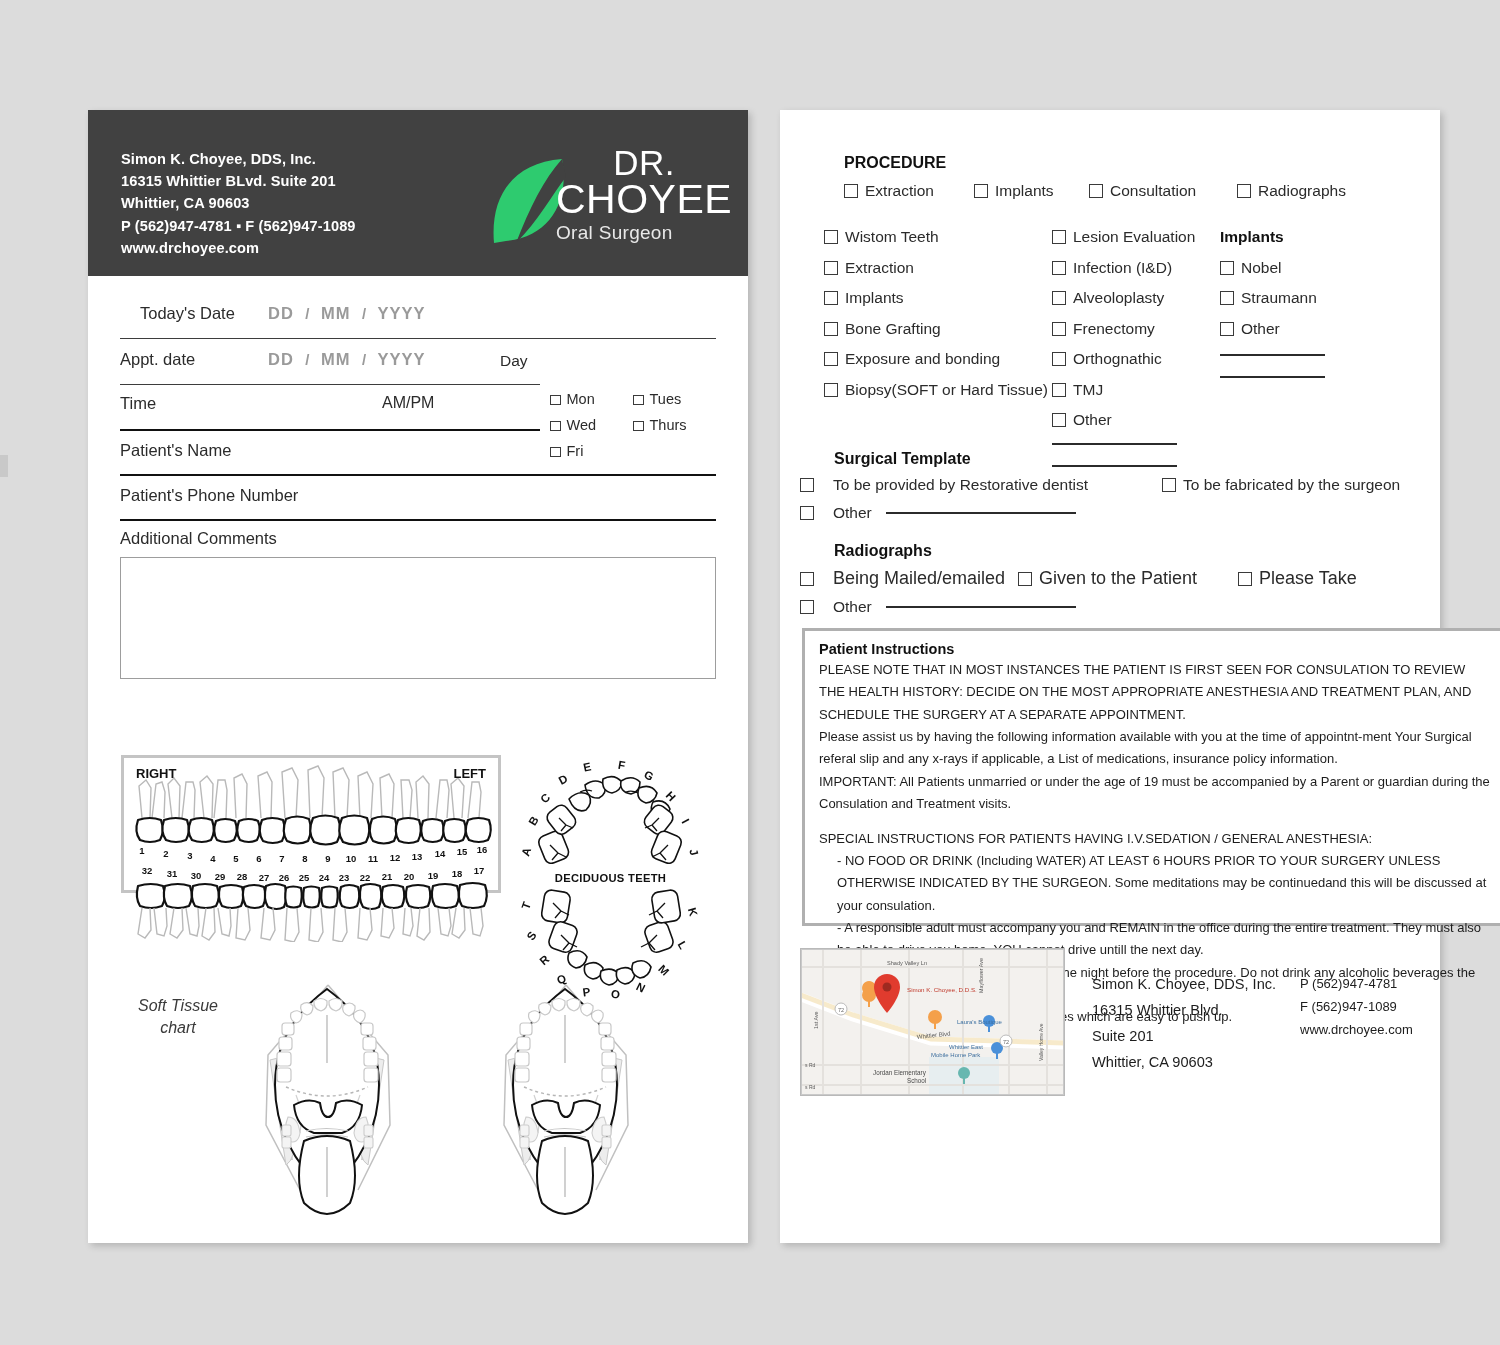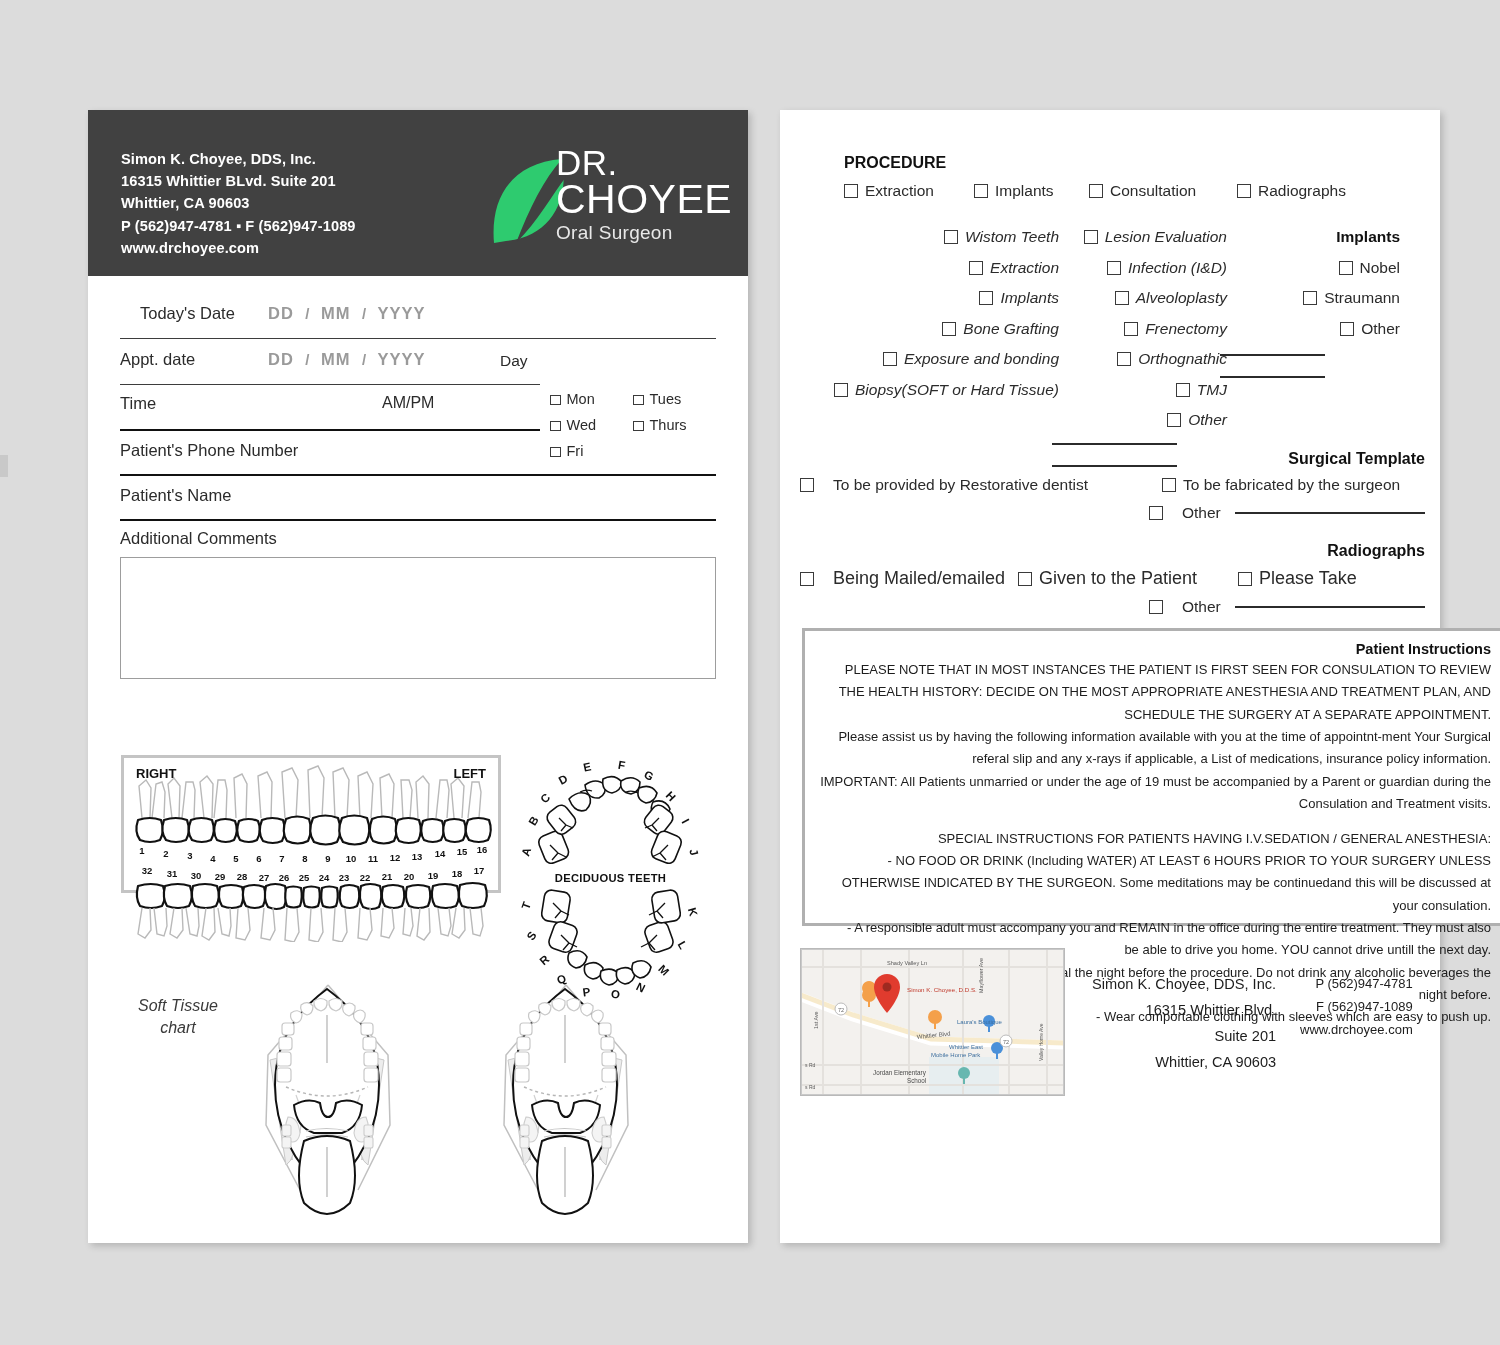--- a/index.html
+++ b/index.html
@@ -33,21 +33,21 @@
     color: #ffffff;
   }
   .hdr-addr {
     position: absolute; left: 33px; top: 38px;
     font-size: 14.6px; font-weight: bold; line-height: 1.52;
     letter-spacing: .1px;
   }
   .logo-wrap { position: absolute; left: 398px; top: 37px; width: 240px; height: 110px; }
   .logo-leaf { position: absolute; left: 0; top: 10px; }
   .logo-txt { position: absolute; left: 70px; top: 0px; }
-  .logo-dr { font-size: 35px; line-height: .93; letter-spacing: .5px; color:#fff; }
+  .logo-dr { font-size: 35px; line-height: .93; letter-spacing: .5px; color:#fff;text-align:center; }
   .logo-choyee { font-size: 41px; line-height: .95; letter-spacing: .5px; color:#fff; }
   .logo-sub { font-size: 19px; margin-top: 4px; color:#e8e8e8; letter-spacing:.3px; }
 
   
   .form { position: absolute; left: 32px; top: 185px; width: 596px; }
   .row { position: relative; }
   .lbl { font-size: 16.5px; color: #2b2b2b; }
   .ph  { color: #9a9a9a; font-weight: bold; font-size: 16.5px; letter-spacing: 1px; }
   .slash { color: #9a9a9a; font-weight: bold; font-size: 15px; padding: 0 7px; }
   .rule-thin { border-bottom: 1.6px solid #3d3d3d; }
@@ -106,32 +106,32 @@
     font-size: 11.2px; font-weight: bold; letter-spacing: .3px; color:#111;
   }
 
   .soft-lbl {
     position:absolute; left: 35px; top: 885px; width: 110px;
     text-align:center; font-size: 16px; color:#3a3a3a; line-height:1.35;font-style:italic;
   }
   .soft-charts { position:absolute; left: 120px; top: 865px; width: 500px; height: 250px; }
 
   
-  .rp { position: absolute; left: 0; top: 0; width: 660px; height: 1133px; text-align: right; }
+  .rp { position: absolute; left: 0; top: 0; width: 660px; height: 1133px; }
   .sec-title { font-size: 16px; font-weight: bold; color:#111; }
   .ck-row { font-size: 15.5px; color:#2b2b2b; white-space: nowrap; }
 
   .proc-title { position:absolute; left: 64px; top: 44px; }
   .proc-top   { position:absolute; left: 64px; top: 72px; width: 560px; }
   .proc-top .it { position:absolute; top:0; font-size:15.5px; color:#2b2b2b; white-space:nowrap;}
 
   .colA { position:absolute; left: 44px; top: 118px; width: 235px; }
   .colB { position:absolute; left: 272px; top: 118px; width: 175px; }
   .colC { position:absolute; left: 440px; top: 118px; width: 180px; }
-  .colA .ck-row, .colB .ck-row { margin-bottom: 12.5px; font-style: italic; }
+  .colA .ck-row, .colB .ck-row { margin-bottom: 12.5px; }
   .colC .ck-row { margin-bottom: 12.5px; }
   .colC .implants-hd { font-size:15.5px; font-weight:bold; color:#111; margin-bottom: 12.5px; }
 
   .ul-line { border-bottom: 2px solid #2b2b2b; height:1px; }
 
   .surg { position: absolute; left: 20px; top: 340px; width: 625px; }
   .surg .hd { margin-left: 34px; margin-bottom: 8px; }
   .surg .r1 { font-size:15.5px; color:#2b2b2b; position:relative; height: 28px; }
   .surg .r1 .left  { position:absolute; left: 0; top:0; }
   .surg .r1 .right { position:absolute; left: 362px; top:0; }
@@ -243,24 +243,24 @@
               <span class="cb"></span><span>Tues</span>
             </div>
             <div class="dayitem">
               <span class="cb"></span><span>Thurs</span>
             </div>
           </div>
         </div>
       </div>
 
       <div class="row r-simple rule-thick">
+        <span class="lbl">Patient's Name</span>
+      </div>
+      <div class="row r-simple rule-thick">
         <span class="lbl">Patient's Phone Number</span>
-      </div>
-      <div class="row r-simple rule-thick">
-        <span class="lbl">Patient's Name</span>
       </div>
 
       <div class="comments-lbl">Additional Comments</div>
       <div class="comments-box"></div>
     </div>
 
     <div class="tooth-panel">
       <span class="rl-right">RIGHT</span>
       <span class="rl-left">LEFT</span>
 

